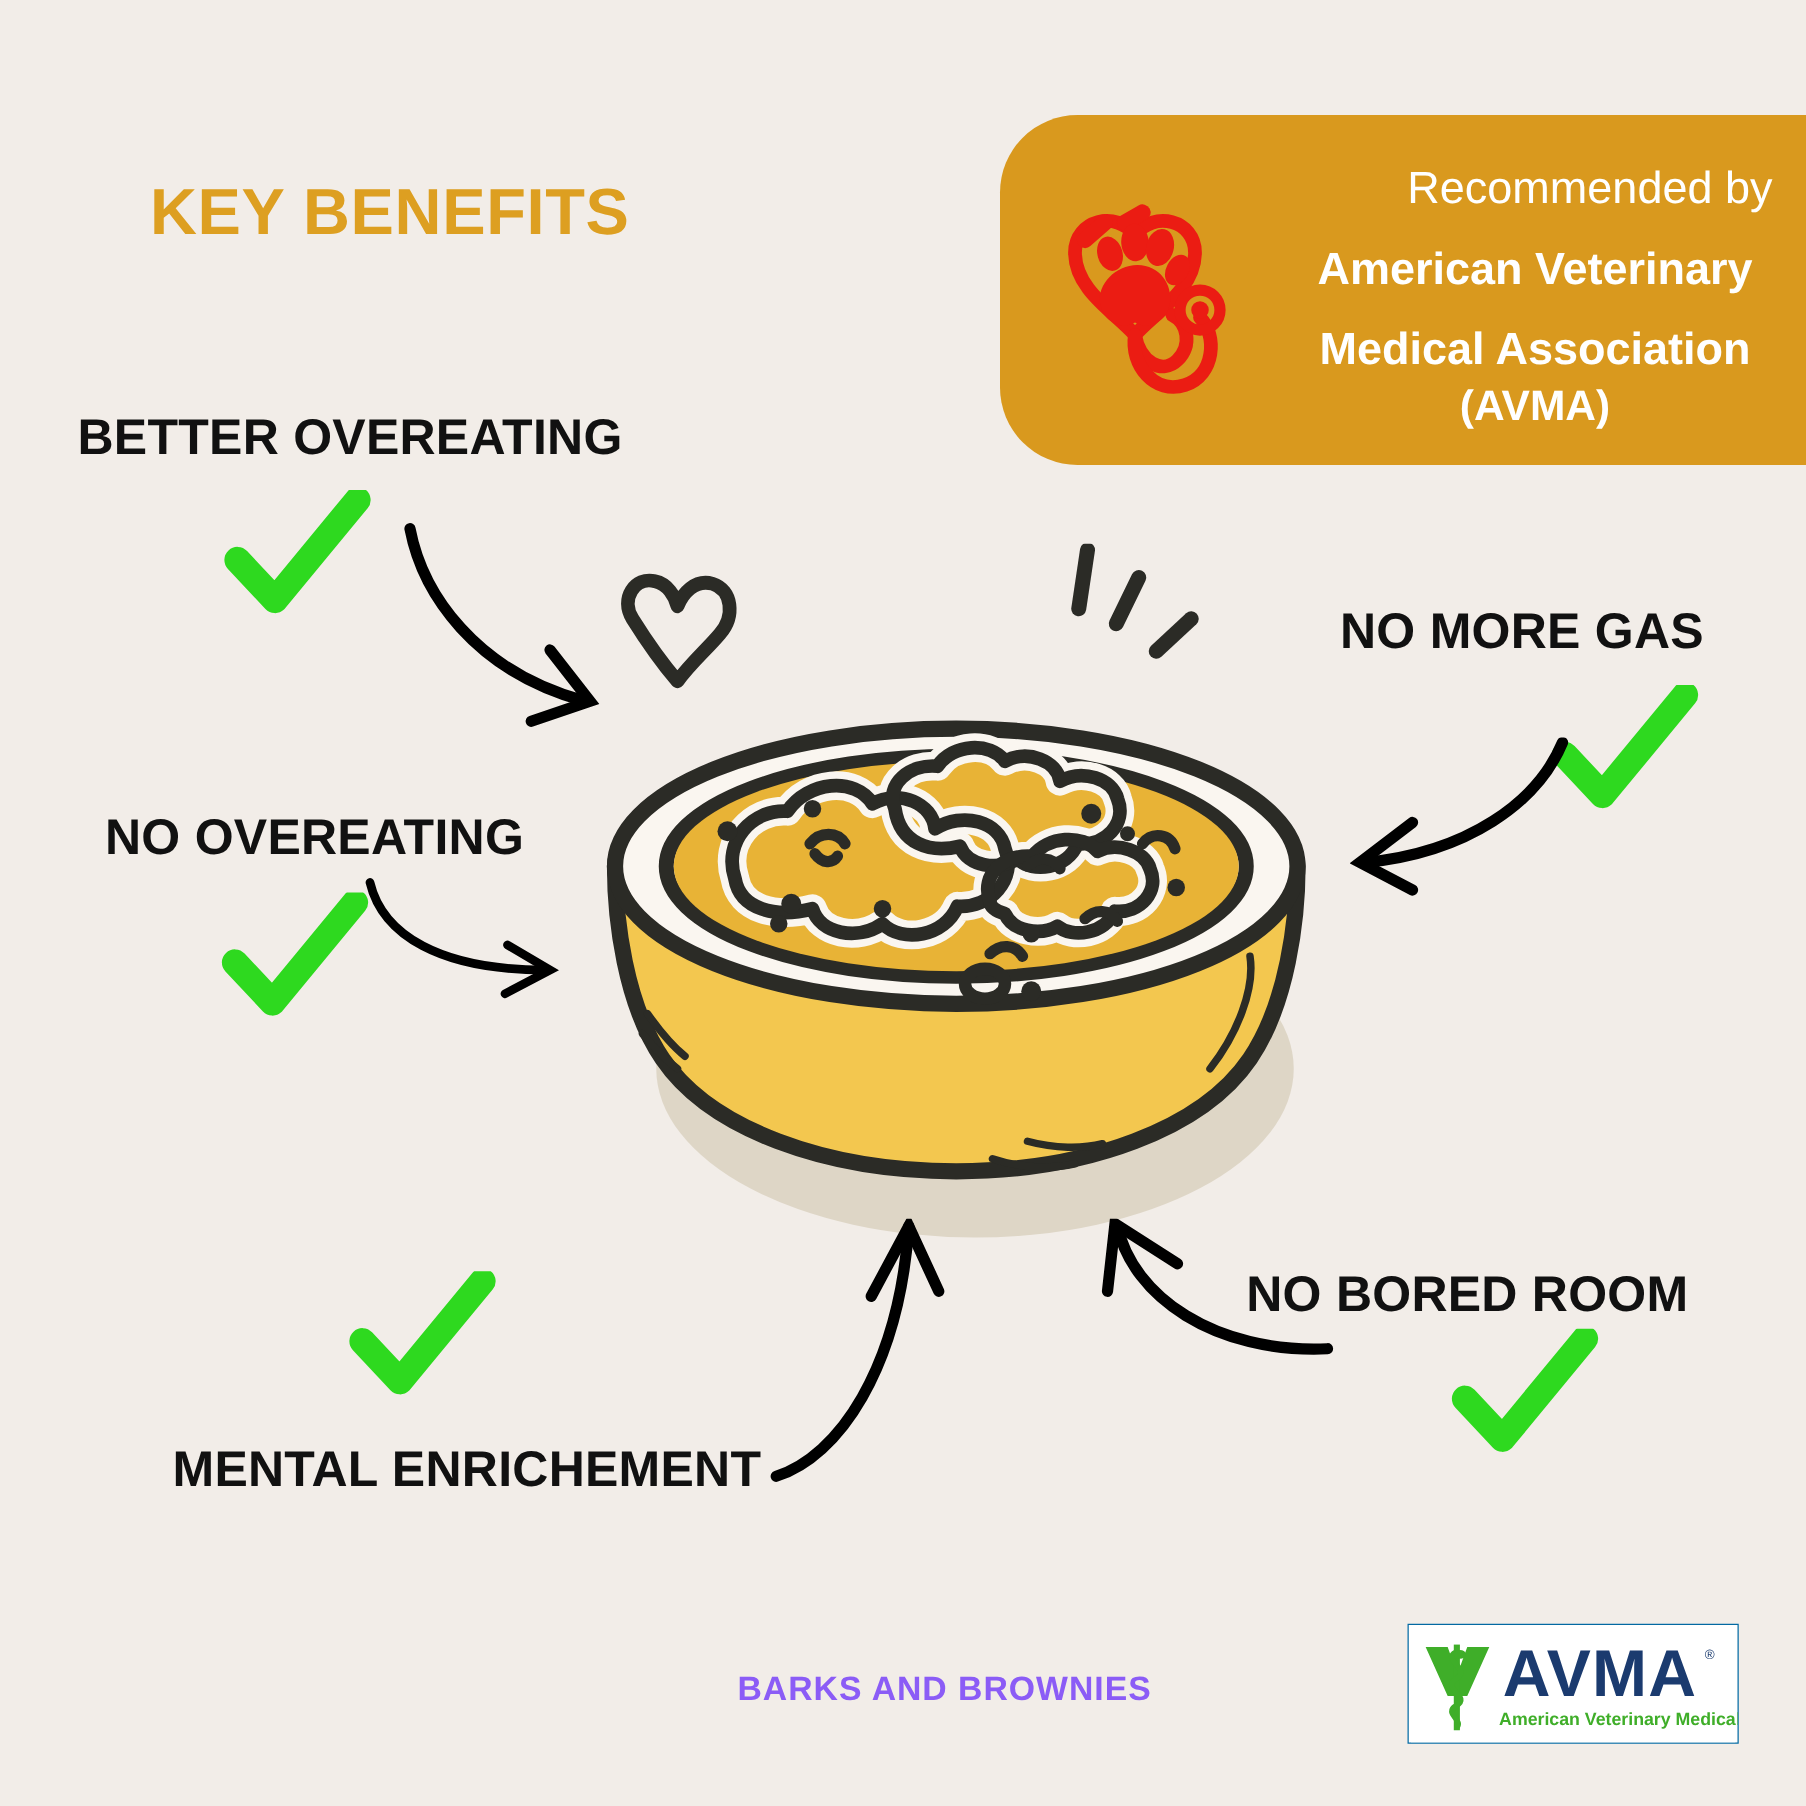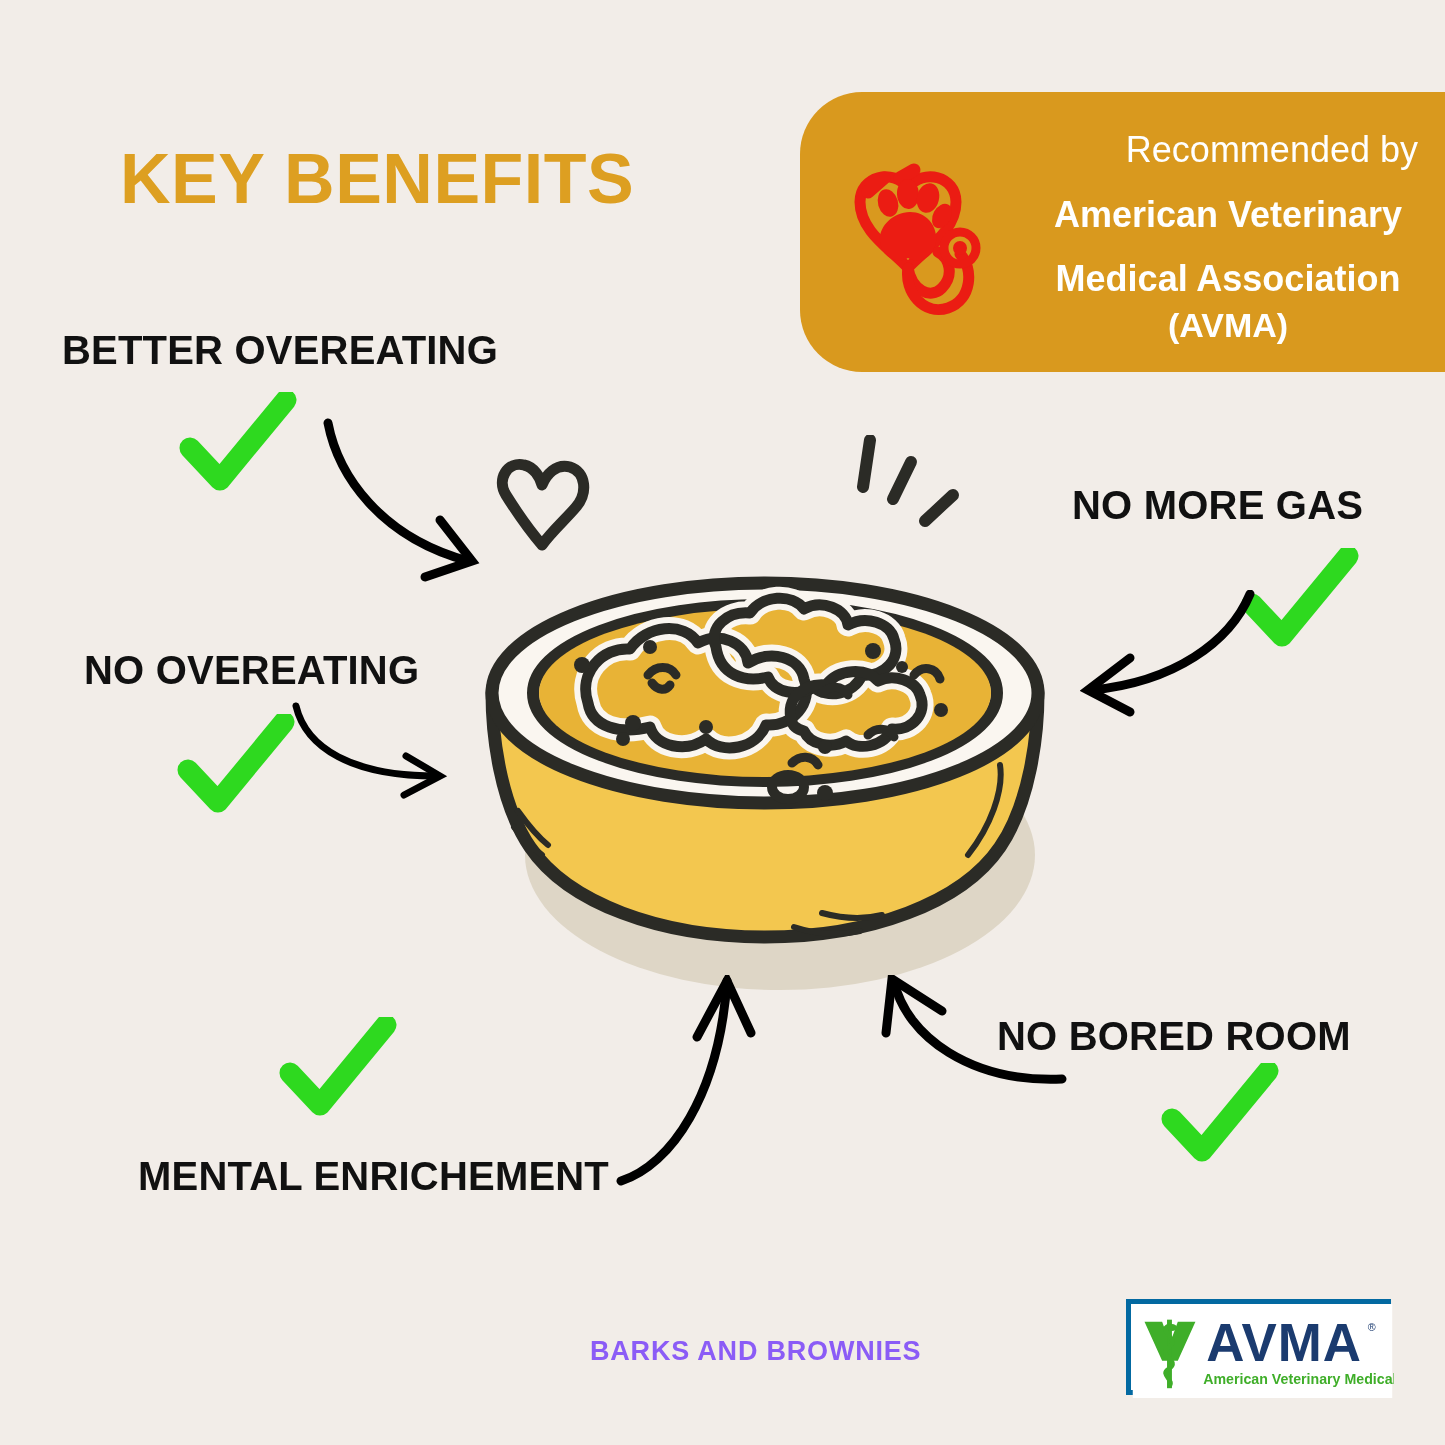--- a/index.html
+++ b/index.html
@@ -19,21 +19,21 @@
     height: 1445px;
     background: #F2EDE8;
     overflow: hidden;
   }
 
   
   #page-title {
     position: absolute;
     left: 120px;
     top: 144px;
-    font-size: 70px;
+    font-size: 52px;
     font-weight: bold;
     letter-spacing: 0.5px;
     color: #DD9F21;
     line-height: 1;
     white-space: nowrap;
   }
 
   
   #avma-badge {
     position: absolute;
@@ -136,21 +136,21 @@
     color: #8b5cf6;
     white-space: nowrap;
   }
   #avma-logo {
     position: absolute;
     left: 1126px;
     top: 1299px;
     width: 265px;
     height: 96px;
     background: #ffffff;
-    border: 5px solid #0369a1;
+    border: 1px solid #0369a1;
     box-sizing: border-box;
   }
   #avma-logo svg { display: block; }
 </style>
 </head>
 <body>
 
 <div id="stage">
 
   <div id="page-title">KEY BENEFITS</div>

